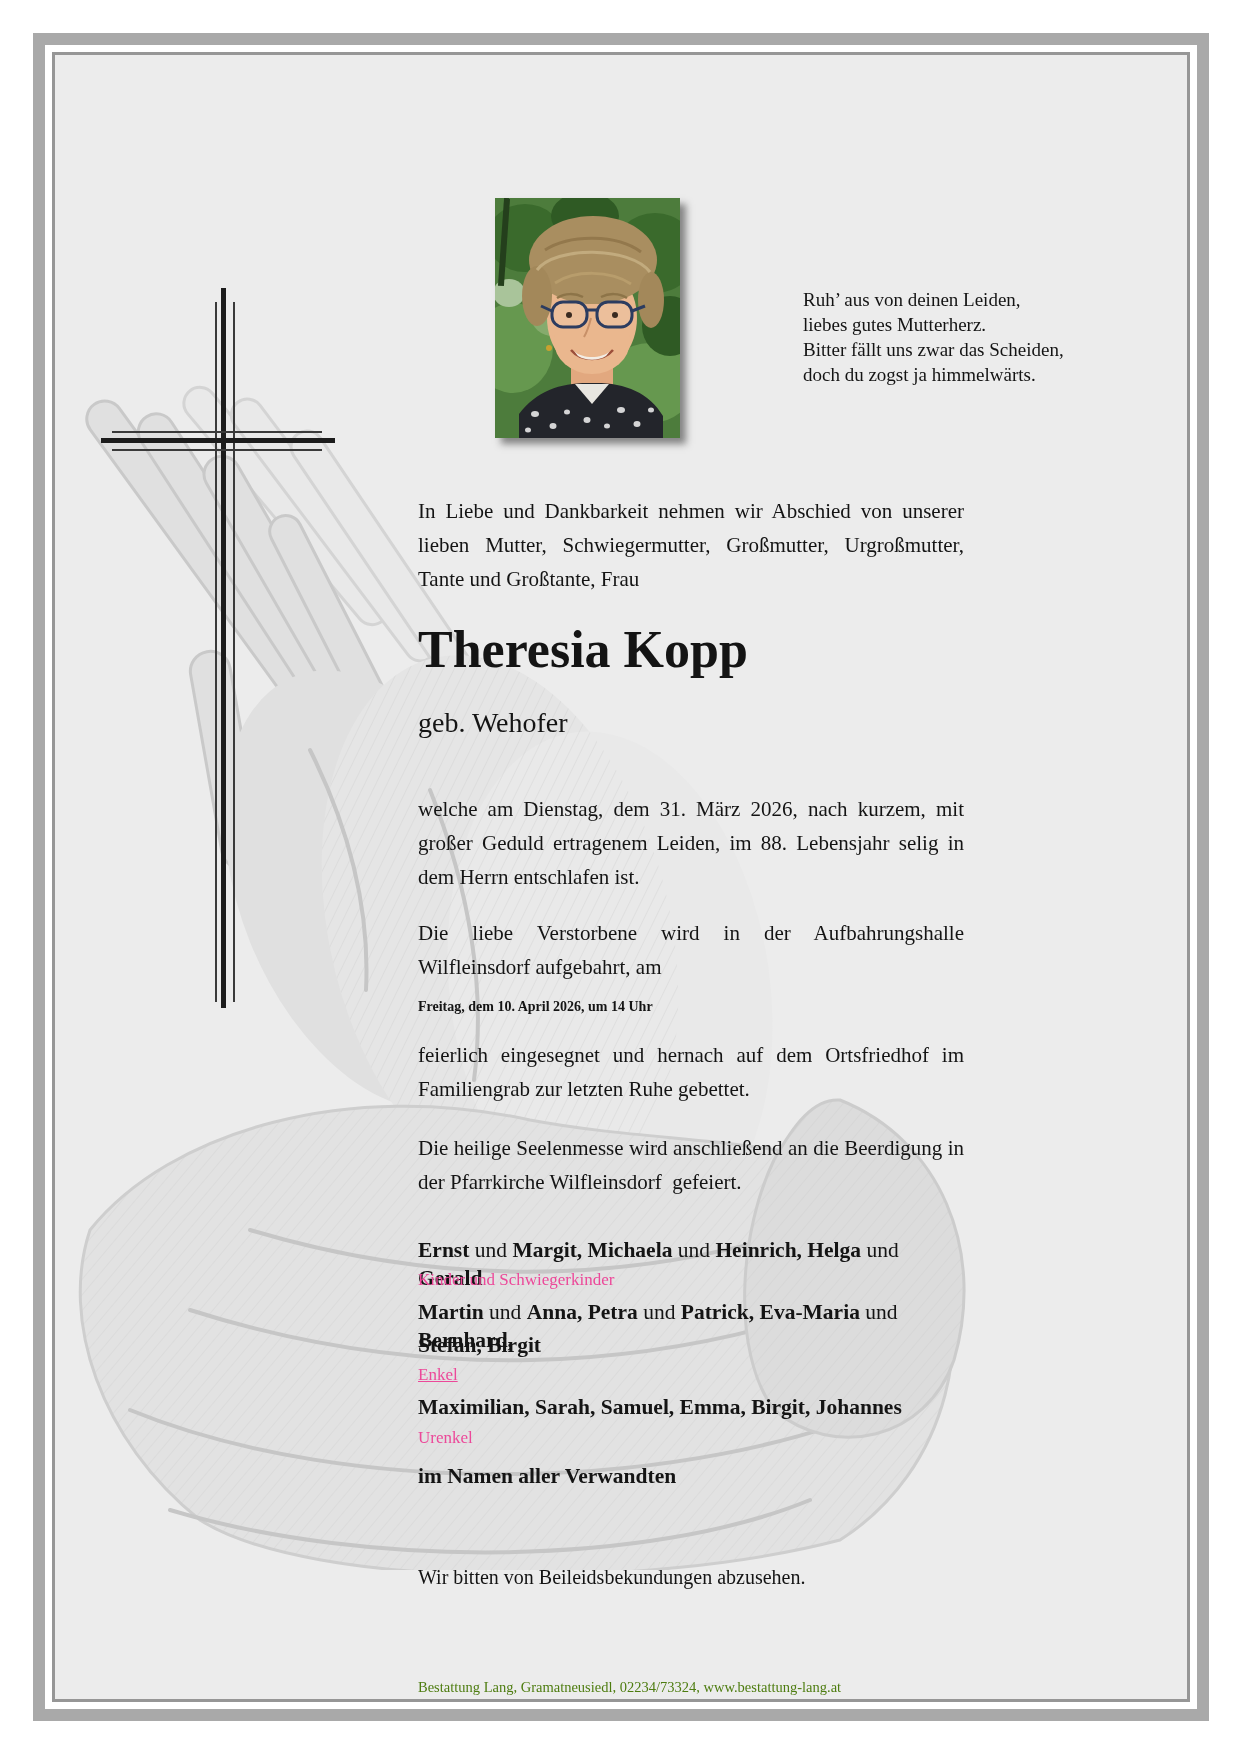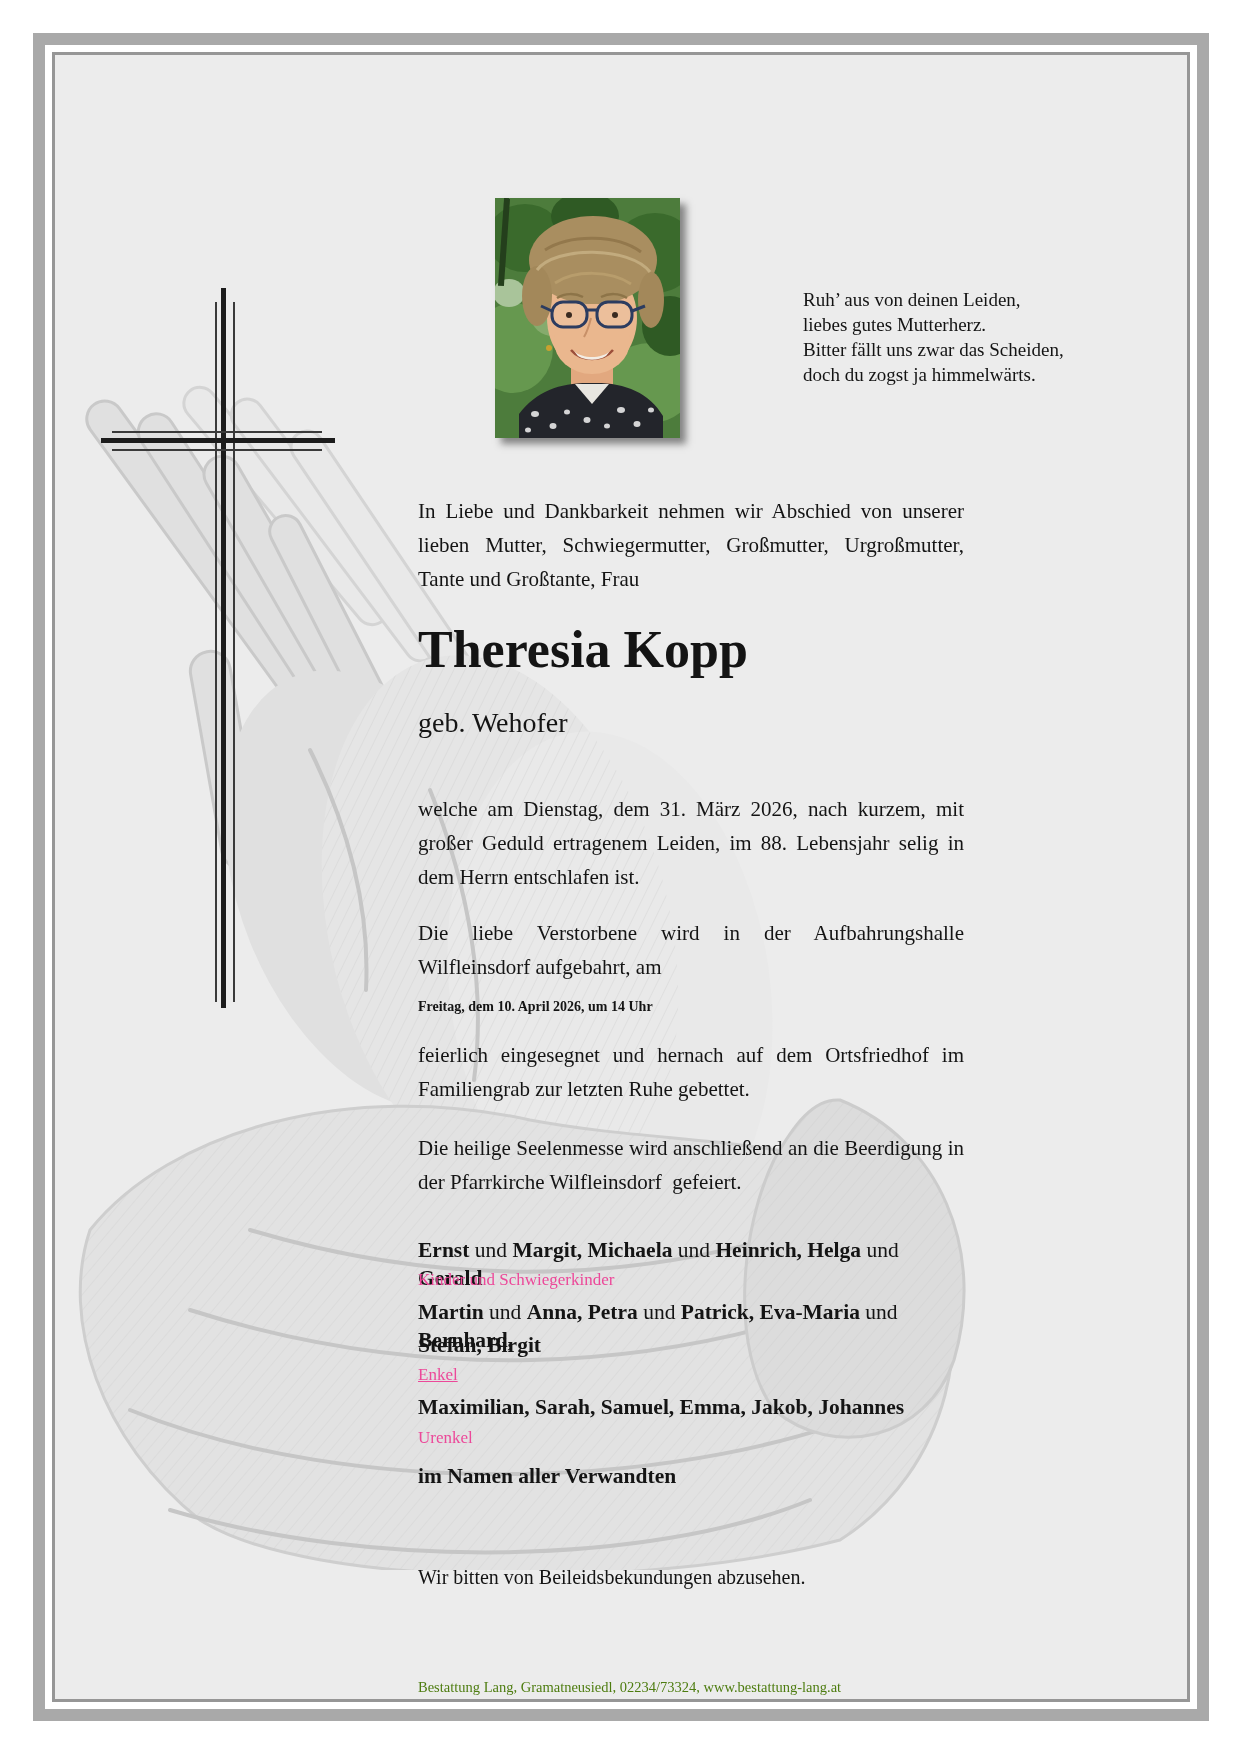--- a/index.html
+++ b/index.html
@@ -175,21 +175,21 @@
   <div class="tb para" style="top:906px;">Die liebe Verstorbene wird in der Aufbahrungshalle Wilfleinsdorf aufgebahrt, am</div>
   <div class="tb center datebold">Freitag, dem 10. April 2026, um 14 Uhr</div>
   <div class="tb para" style="top:1028px;">feierlich eingesegnet und hernach auf dem Ortsfriedhof im Familien­grab zur letzten Ruhe gebettet.</div>
   <div class="tb para" style="top:1121px;">Die heilige Seelenmesse wird anschließend an die Beerdigung in der Pfarrkirche Wilfleinsdorf&nbsp; gefeiert.</div>
 
   <div class="tb center fam" style="top:1226px;"><span class="seg-b">Ernst</span><span> und </span><span class="seg-b">Margit, Michaela</span><span> und </span><span class="seg-b">Heinrich, Helga</span><span> und </span><span class="seg-b">Gerald</span></div>
   <div class="tb center fam-label" style="top:1258px;">Kinder und Schwiegerkinder</div>
   <div class="tb center fam" style="top:1288px;"><span class="seg-b">Martin</span><span> und </span><span class="seg-b">Anna, Petra</span><span> und </span><span class="seg-b">Patrick, Eva-Maria</span><span> und </span><span class="seg-b">Bernhard,</span></div>
   <div class="tb center fam bold" style="top:1321px;">Stefan, Birgit</div>
   <div class="tb center fam-label" style="top:1353px;text-decoration:underline;">Enkel</div>
-  <div class="tb center fam bold" style="top:1383px;">Maximilian, Sarah, Samuel, Emma, Jakob, Johannes</div>
+  <div class="tb center fam bold" style="top:1383px;">Maximilian, Sarah, Samuel, Emma, Birgit, Johannes</div>
   <div class="tb center fam-label" style="top:1416px;">Urenkel</div>
   <div class="tb center fam bold" style="top:1452px;">im Namen aller Verwandten</div>
 
   <div class="tb center note" style="top:1553px;">Wir bitten von Beileidsbekundungen abzusehen.</div>
 
   <div class="tb center footer">Bestattung Lang, Gramatneusiedl, 02234/73324, www.bestattung-lang.at</div>
 
 </div>
 
 </body></html>

